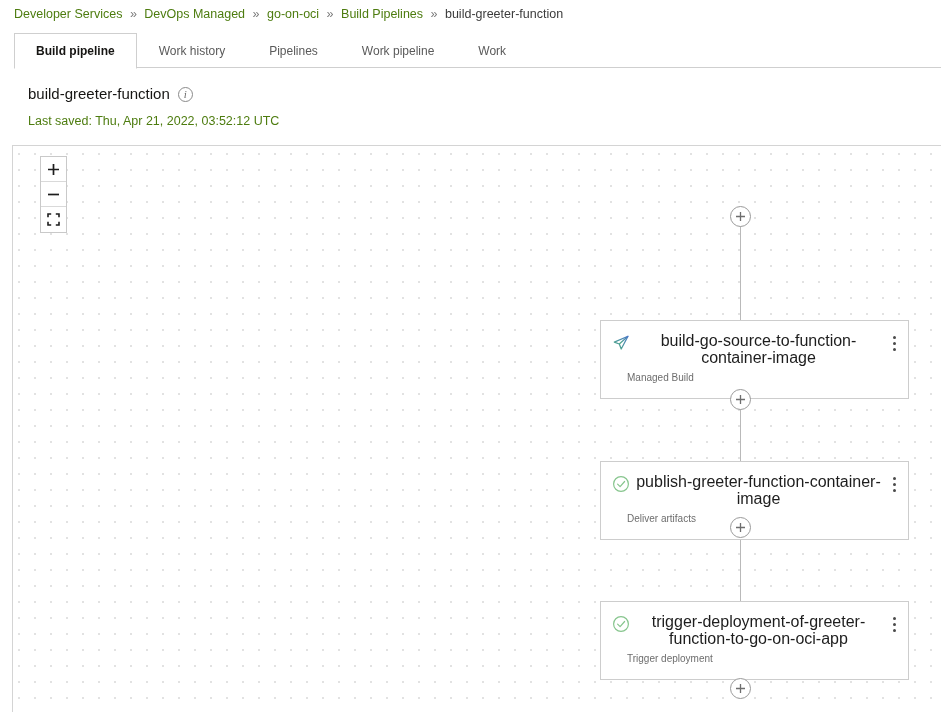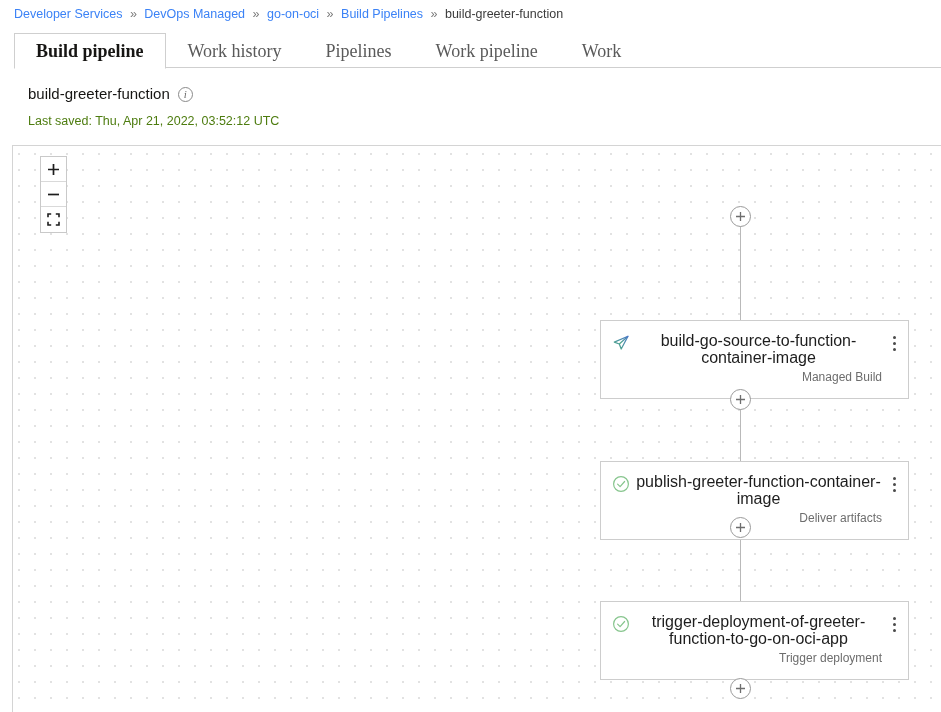--- a/index.html
+++ b/index.html
@@ -16,21 +16,21 @@
   }
 
   
   .breadcrumb {
     padding: 6px 0 0 14px;
     font-size: 12.5px;
     line-height: 16px;
     white-space: nowrap;
   }
   .crumb-link {
-    color: #3b82f6;
+    color: #4d7c0f;
     text-decoration: none;
     cursor: pointer;
   }
   .crumb-sep {
     color: #7a7a7a;
     margin: 0 4px;
   }
   .crumb-current { color: #3b3b3b; }
 
   
@@ -45,32 +45,31 @@
   .tabbar::after {
     content: "";
     position: absolute;
     left: 14px;
     right: 0;
     bottom: 0;
     height: 1px;
     background: #cfcfcf;
   }
   .tab {
-    font-size: 18px;
+    font-size: 12px;
     line-height: 16px;
     color: #5a5a5a;
     padding: 8px 21px 9px 21px;
     cursor: pointer;
     position: relative;
     z-index: 2;
     white-space: nowrap;
     background: transparent;
     border: 1px solid transparent;
     border-bottom: none;
-    font-family: Liberation Serif, serif;
   }
   .tab.active {
     color: #161513;
     font-weight: bold;
     background: #ffffff;
     border: 1px solid #cfcfcf;
     border-bottom: 1px solid #ffffff;
     margin-bottom: -1px;
     padding-top: 9px;
   }
@@ -220,22 +219,22 @@
     cursor: pointer;
   }
   .kebab i {
     display: block;
     width: 3px;
     height: 3px;
     background: #4a4a4a;
     border-radius: 50%;
   }
   .node-sub {
-    text-align: right;
-    font-size: 12px;
+    text-align: left;
+    font-size: 10px;
     line-height: 17px;
     color: #6d6d6d;
     margin-top: 3px;
     padding: 0 26px;
   }
 </style>
 </head>
 <body>
 
 <div class="breadcrumb">

